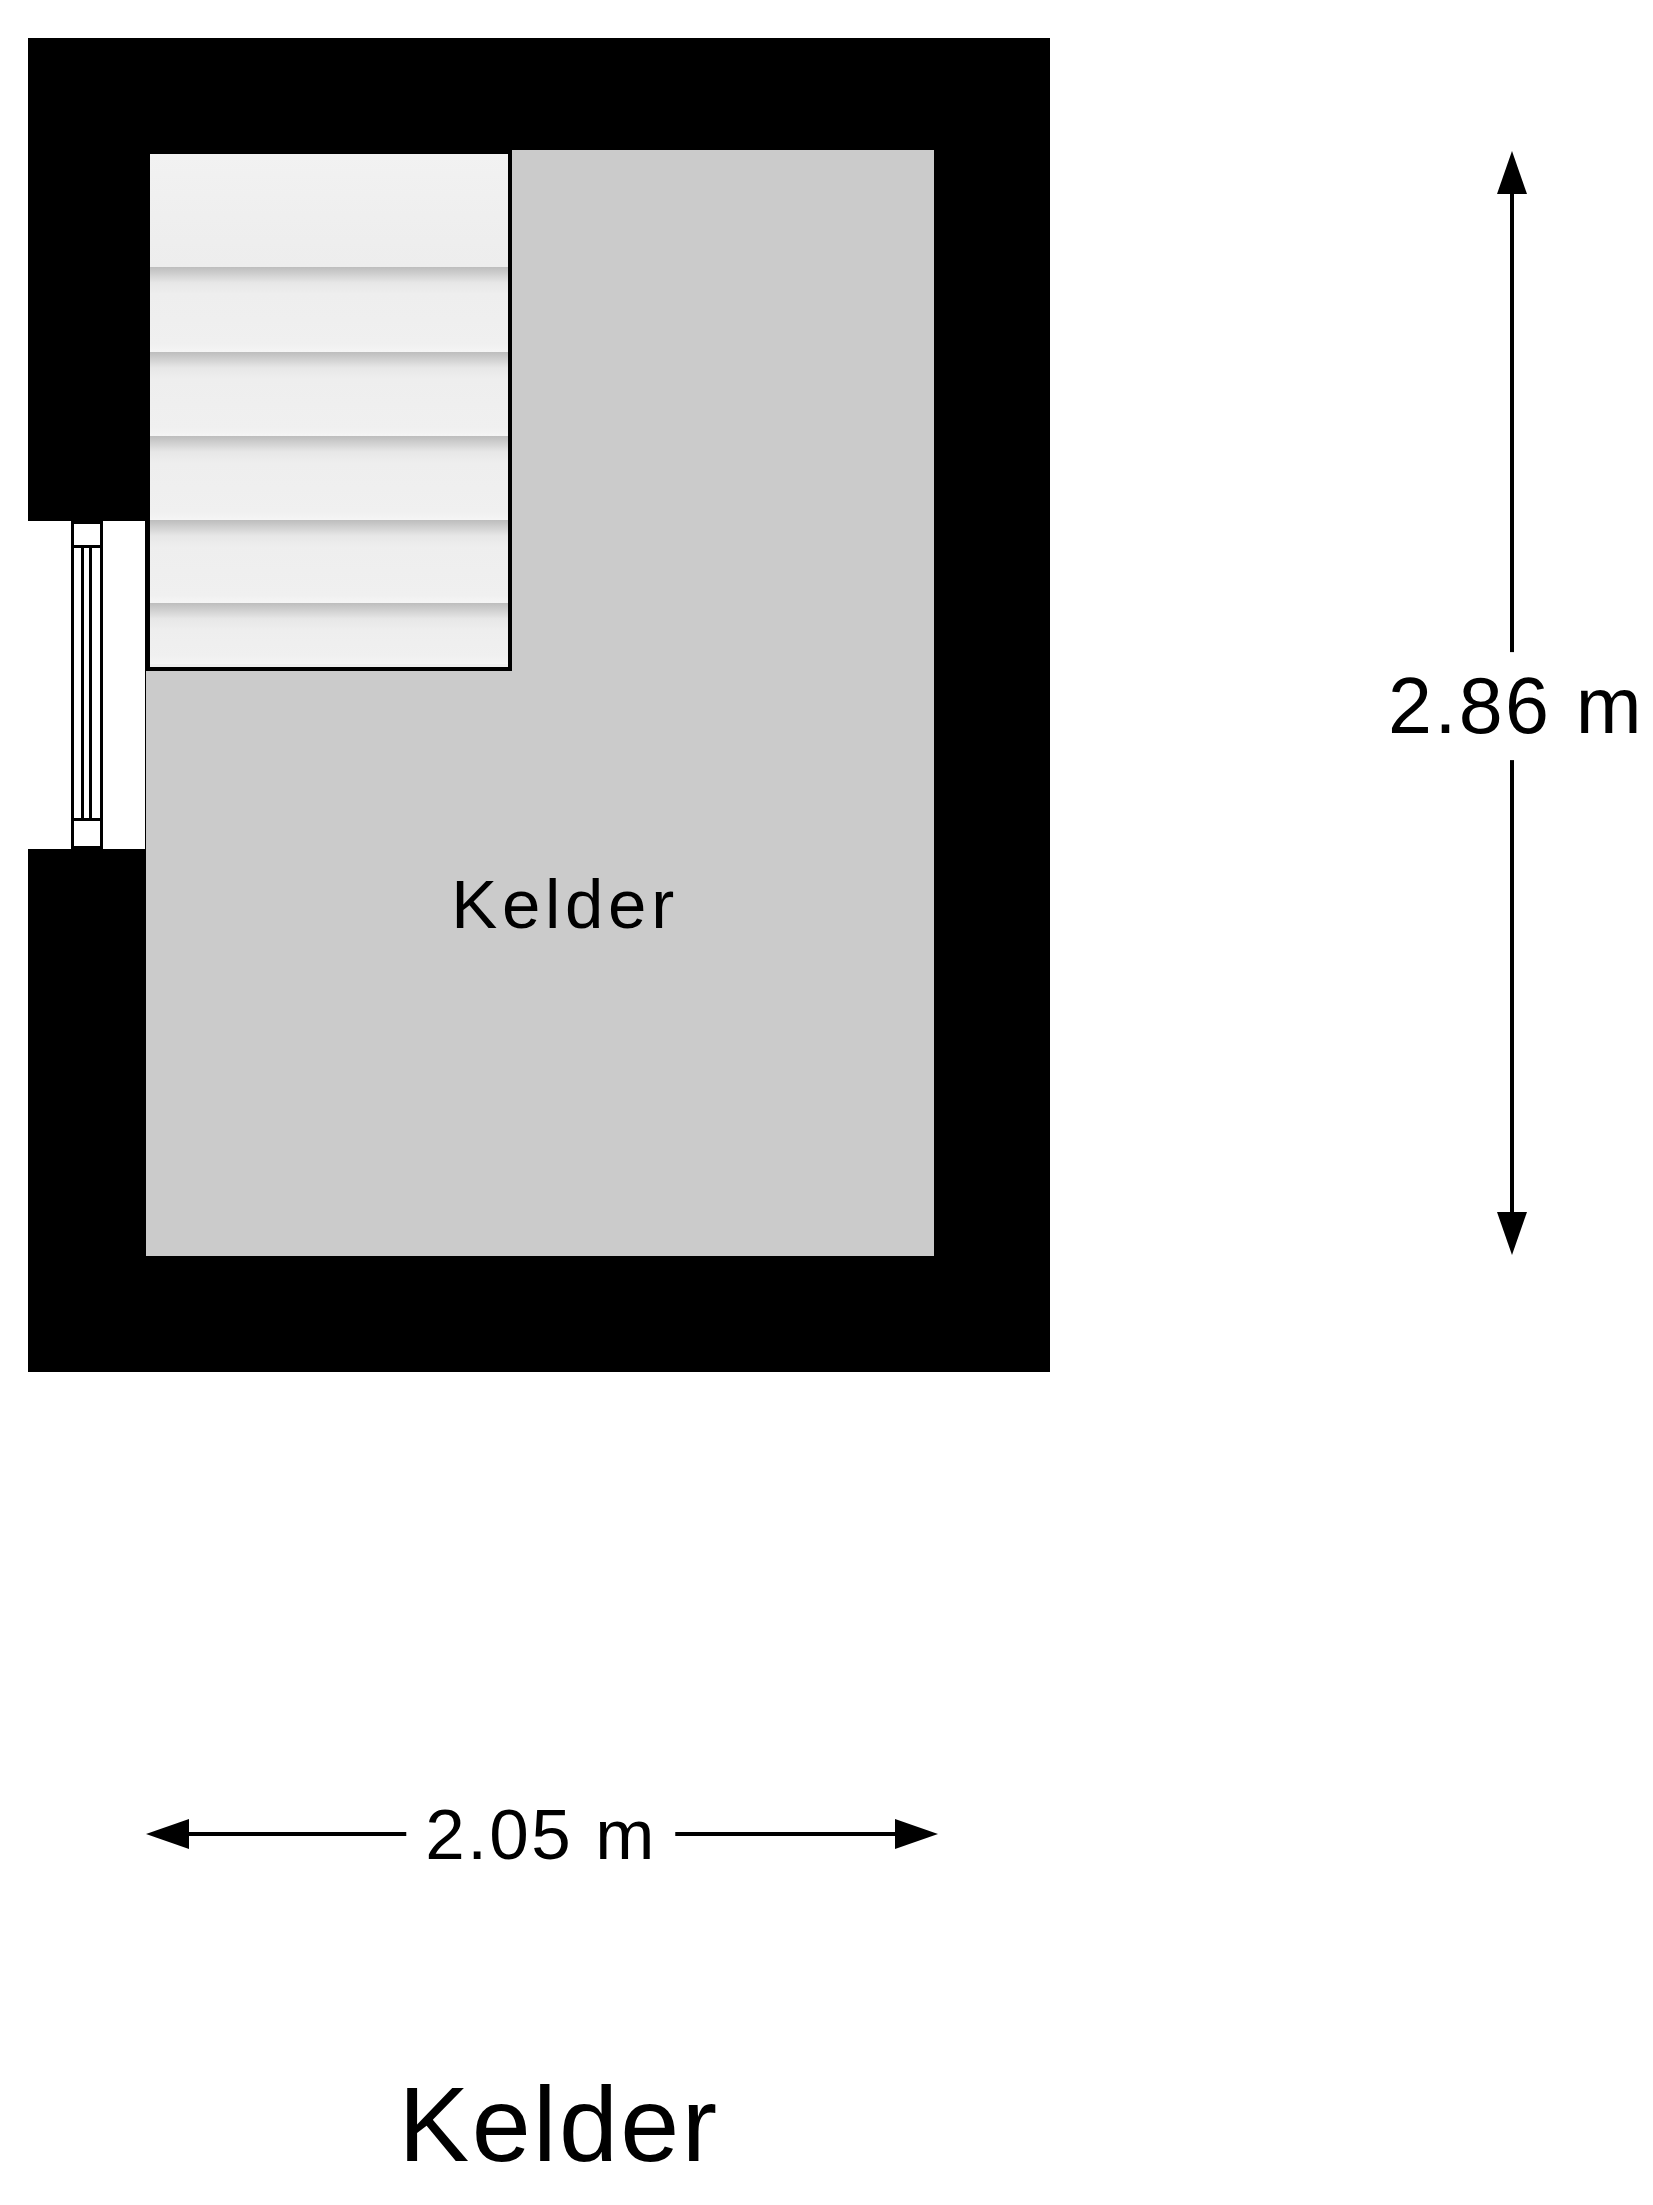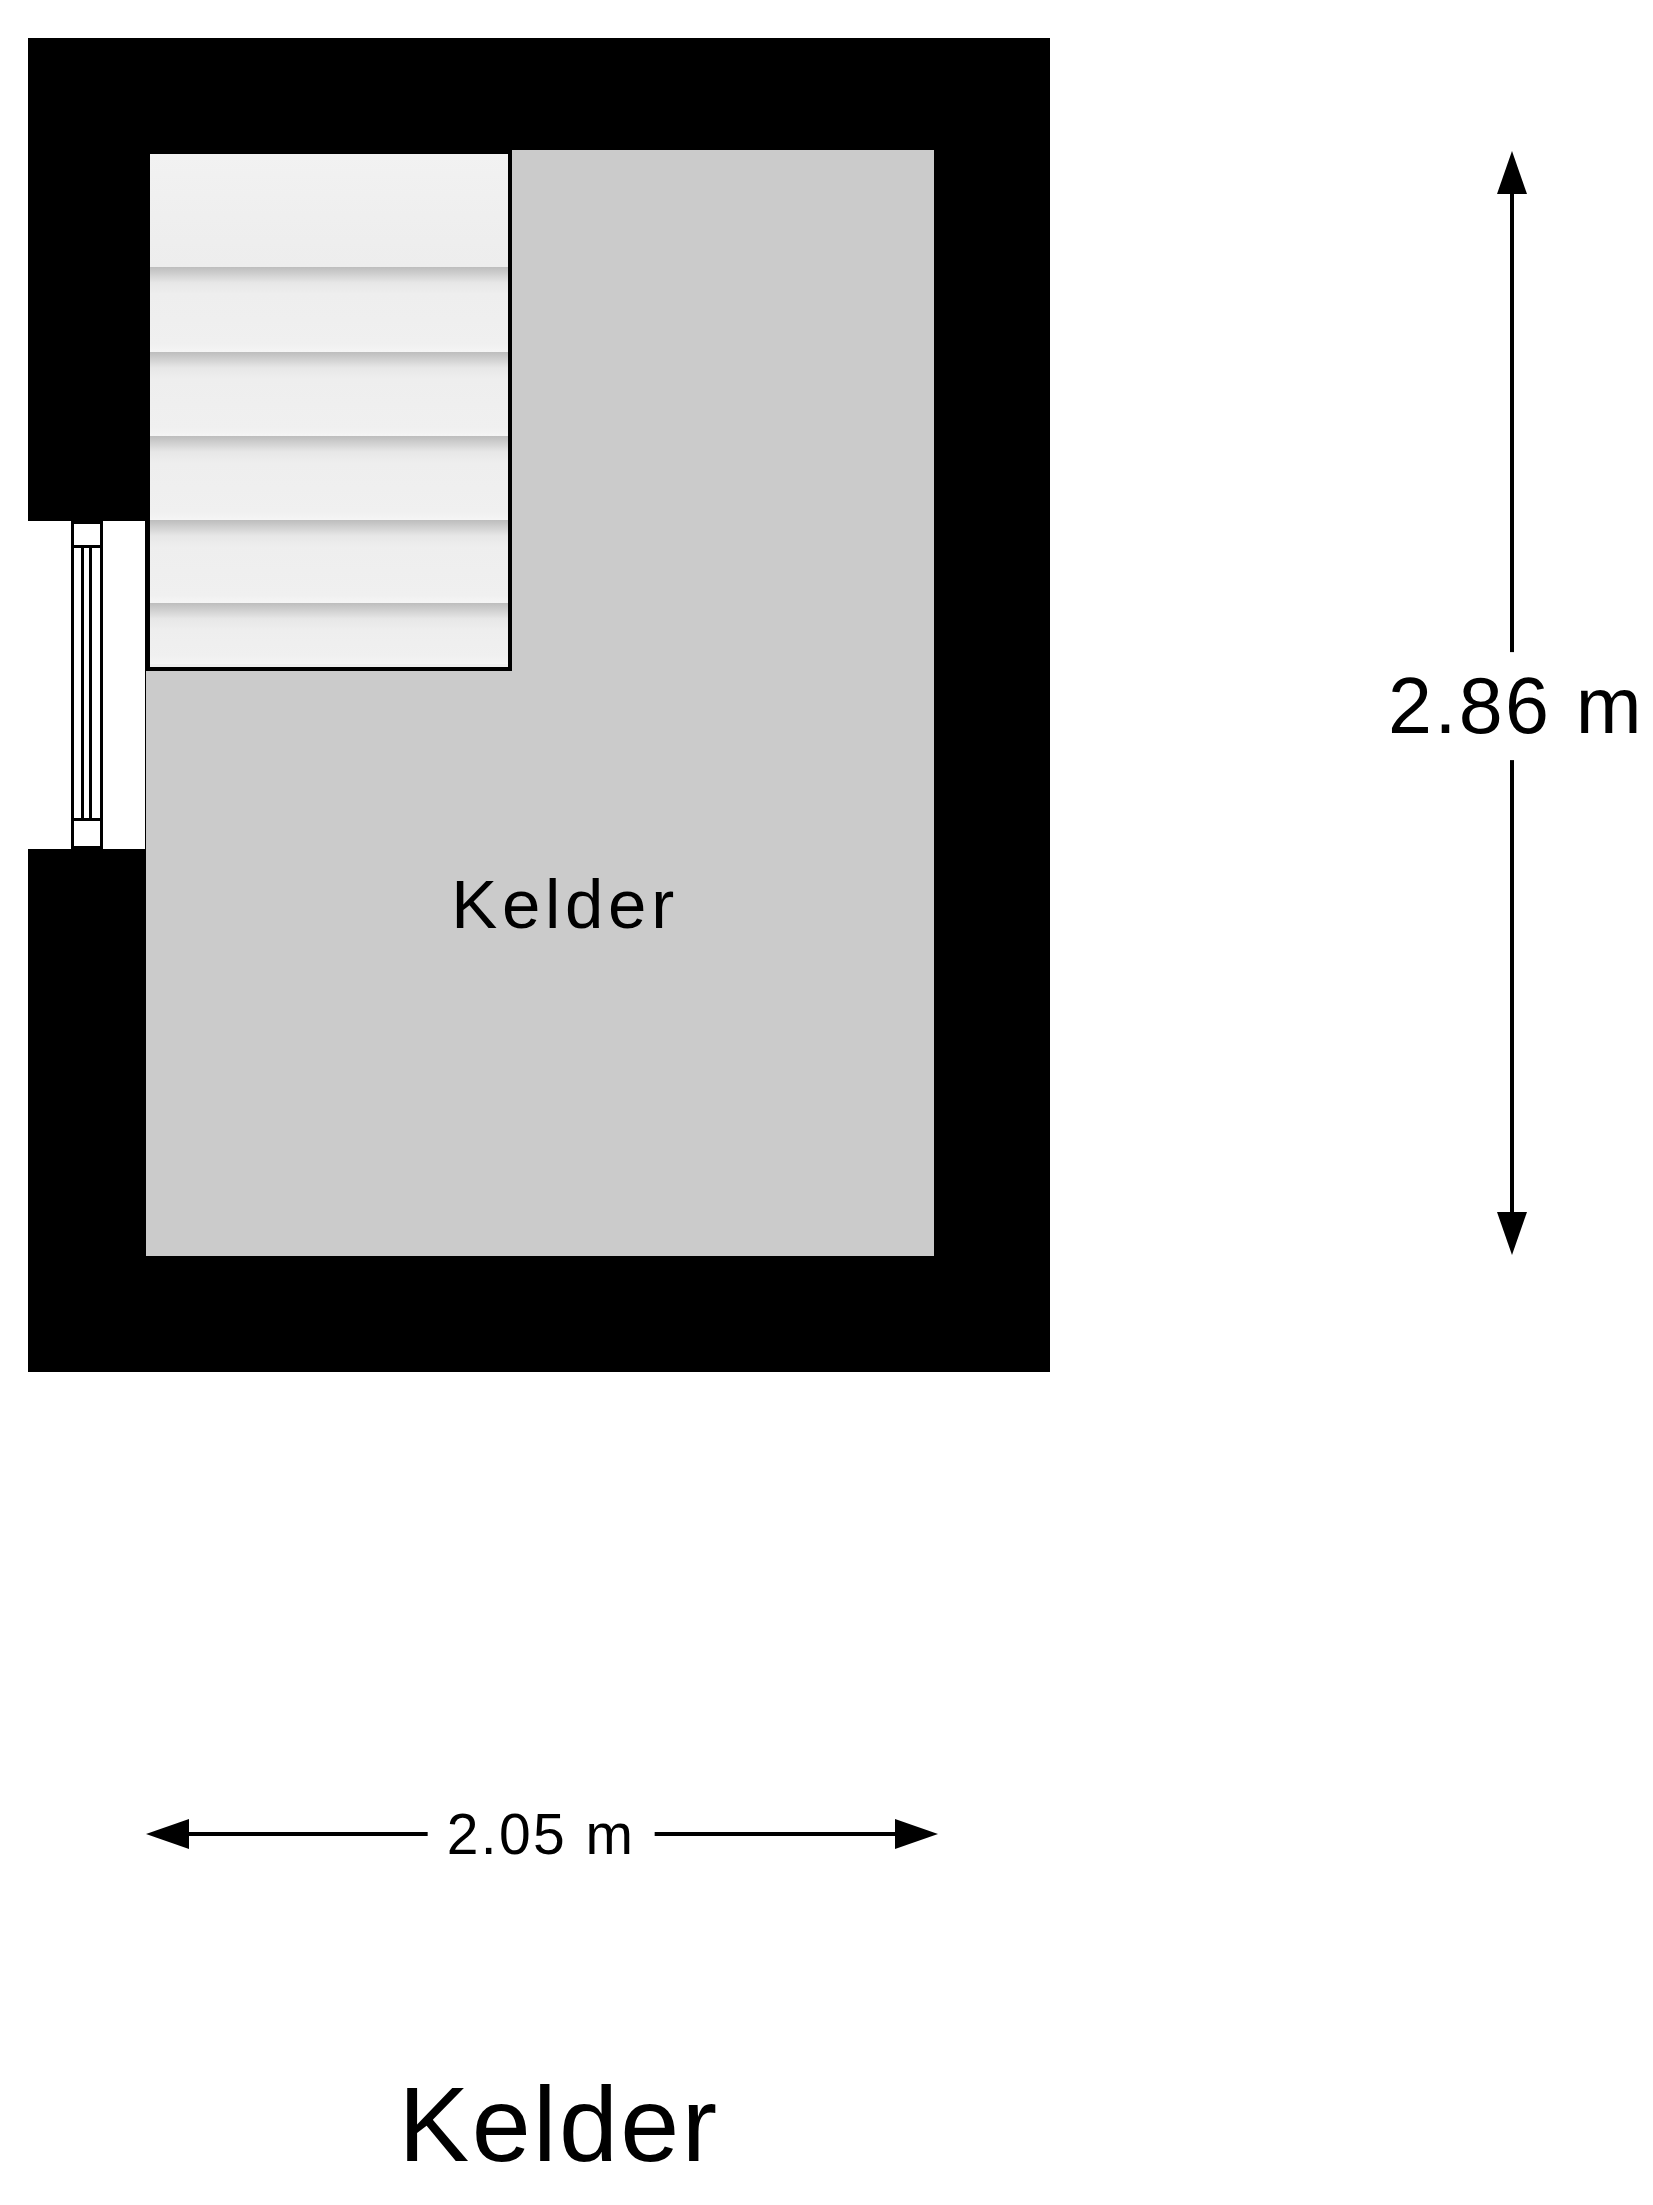--- a/index.html
+++ b/index.html
@@ -144,21 +144,21 @@
     border-top: 15px solid transparent;
     border-bottom: 15px solid transparent;
     border-left: 43px solid #000000;
   }
   .hdim-label {
     position: absolute;
     left: 541px; top: 1834px;
     transform: translate(-50%, -50%);
     background: #ffffff;
     padding: 7.9px 19px;
-    font-size: 57px;
+    font-size: 71px;
     letter-spacing: 2.4px;
     white-space: nowrap;
   }
 
   .plan-title {
     position: absolute;
     left: 559px; top: 2124px;
     transform: translate(-50%, -50%);
     font-size: 106px;
     letter-spacing: 2.4px;

